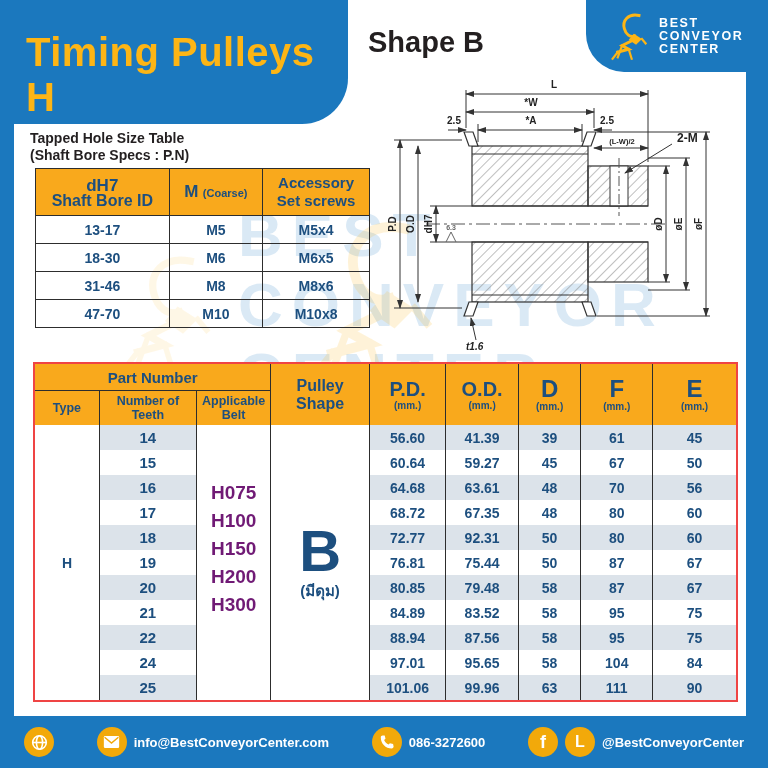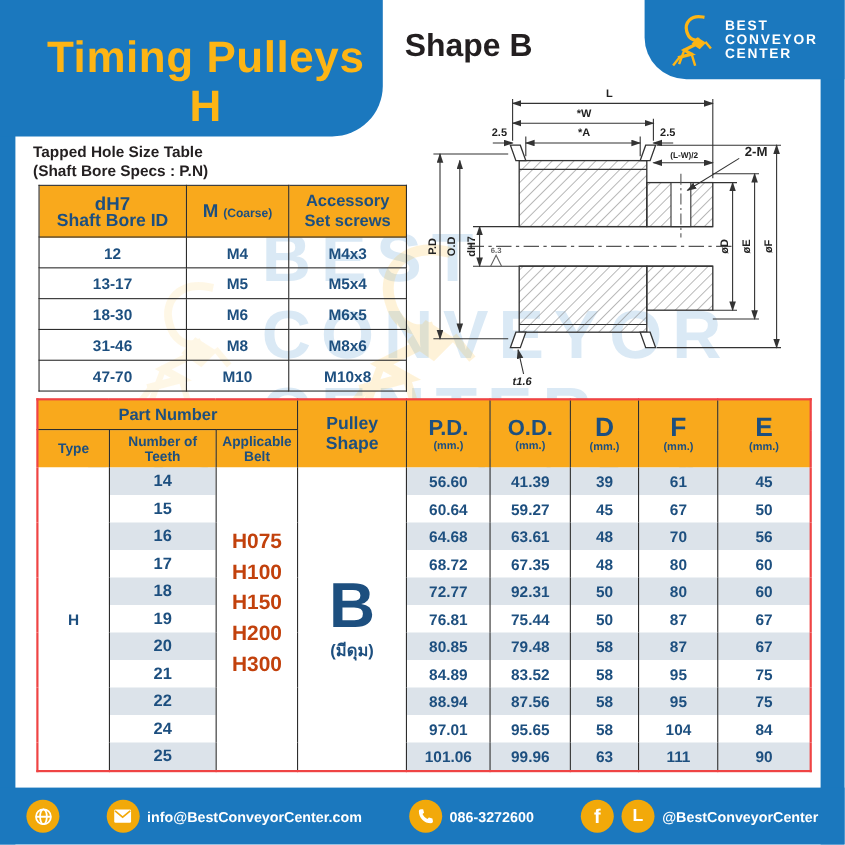--- a/index.html
+++ b/index.html
@@ -3,21 +3,21 @@
 <meta charset="utf-8">
 <style>
   html,body{margin:0;padding:0;}
   body{font-family:"Liberation Sans",sans-serif;-webkit-font-smoothing:antialiased;}
   .page{position:relative;width:768px;height:768px;background:#ffffff;overflow:hidden;}
 
   
   .stripe-left{position:absolute;left:0;top:0;width:14px;height:768px;background:#1B78BE;}
   .stripe-right{position:absolute;right:0;top:0;width:22px;height:768px;background:#1B78BE;}
   .banner{position:absolute;left:0;top:0;width:348px;height:124px;background:#1B78BE;
-          border-bottom-right-radius:46px;display:flex;align-items:center;text-align:center;}
+          border-bottom-right-radius:46px;display:flex;align-items:center;}
   .banner h1{margin:0;padding:26px 0 0 26px;font-size:40px;font-weight:800;color:#FDB515;letter-spacing:0.5px;}
   .logo-block{position:absolute;right:0;top:0;width:182px;height:72px;background:#1B78BE;
               border-bottom-left-radius:38px;display:flex;align-items:center;gap:9px;padding-left:20px;box-sizing:border-box;}
   .logo-text{color:#ffffff;font-weight:700;font-size:12.5px;line-height:13px;letter-spacing:1.6px;}
 
   .shape-title{position:absolute;left:368px;top:26px;font-size:29px;font-weight:800;color:#231f20;}
 
   
   .wm-text{position:absolute;left:238px;top:200px;z-index:0;font-weight:800;font-size:62px;line-height:70px;
            letter-spacing:9px;color:rgba(27,120,190,0.16);white-space:nowrap;}
@@ -47,21 +47,21 @@
   .main-table thead th.tall{font-weight:800;}
   .big-hd{display:block;font-size:20px;line-height:22px;font-weight:800;}
   .big-hd.single{font-size:24px;line-height:24px;}
   .unit{display:block;font-size:10px;line-height:12px;font-weight:800;}
   .main-table tbody td{height:25px;font-size:14px;font-weight:700;padding:0;}
   .main-table tbody td.teeth{font-size:15px;}
   .main-table tbody tr:nth-child(odd) td.st{background:#DCE3EA;}
   .type-cell{font-size:66px;font-weight:800;color:#1D4F7F;background:#fff;}
   .belt-cell{background:#fff;vertical-align:middle;}
   .belt-stack{display:flex;flex-direction:column;gap:8px;transform:translateY(-14px);}
-  .belt-stack div{font-size:19px;font-weight:800;color:#c2410c;line-height:20px;}
+  .belt-stack div{font-size:19px;font-weight:800;color:#701a75;line-height:20px;}
   .shape-cell{background:#fff;vertical-align:middle;}
   .shape-big{font-size:58px;font-weight:800;line-height:56px;color:#1D4F7F;}
   .shape-note{font-size:15px;font-weight:800;color:#1D4F7F;}
 
   
   .diagram{position:absolute;left:366px;top:54px;z-index:1;}
   .dim{stroke:#333;stroke-width:1;}
   .dimtxt{font-size:10px;font-weight:700;fill:#222;}
 
   
@@ -228,25 +228,20 @@
           <span class="th-main" style="display:inline">M</span>
           <span class="th-inline">(Coarse)</span>
         </th>
         <th>
           <span class="th-main" style="font-size:15px">Accessory</span>
           <span class="th-main" style="font-size:15px">Set screws</span>
         </th>
       </tr>
     </thead>
     <tbody>
-      <tr>
-          <td>12</td>
-          <td>M4</td>
-          <td>M4x3</td>
-        </tr>
       <tr>
           <td>13-17</td>
           <td>M5</td>
           <td>M5x4</td>
         </tr>
       <tr>
           <td>18-30</td>
           <td>M6</td>
           <td>M6x5</td>
         </tr>

